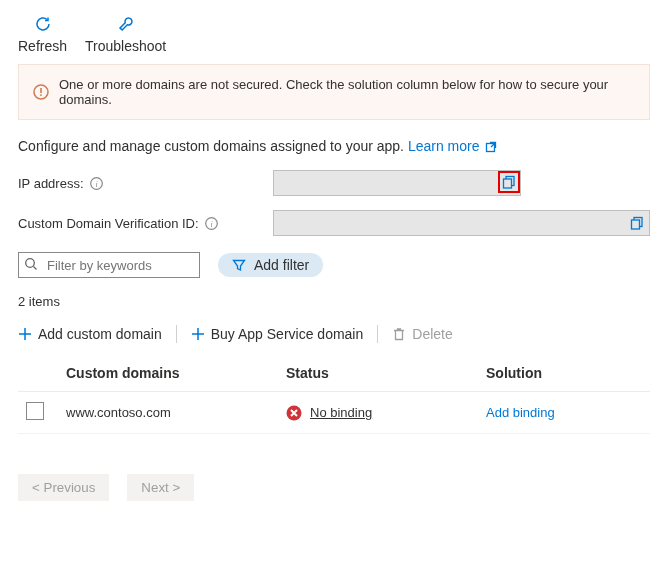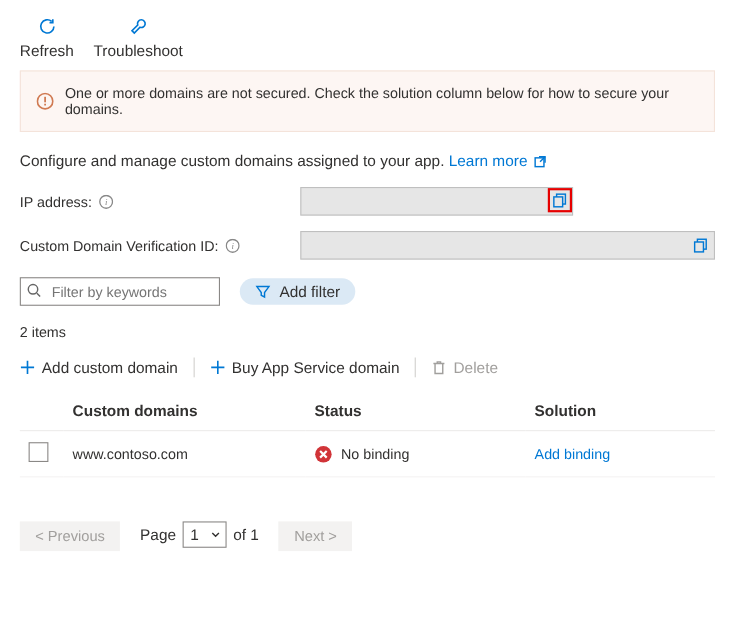--- a/index.html
+++ b/index.html
@@ -168,26 +168,26 @@
   }
   .col-check { width: 40px; }
   .col-domain { width: 220px; }
   .col-status { width: 200px; }
   .checkbox {
     width: 18px;
     height: 18px;
     border: 1px solid #8a8886;
     display: inline-block;
   }
-  .status-cell { display: flex; align-items: center; gap: 8px; }
+  .status-cell { display: flex; align-items: center; gap: 8px; text-decoration: underline; }
   .link { color: #0078d4; cursor: pointer; }
   .muted { color: #a19f9d; }
   .pager {
     display: flex;
-    align-items: flex-start;
+    align-items: center;
     gap: 18px;
     margin-top: 40px;
     font-size: 14px;
   }
   .pager-btn {
     background: #f3f2f1;
     border: none;
     padding: 6px 14px;
     color: #a19f9d;
     font-family: inherit;
@@ -375,26 +375,14 @@
           <span>No binding</span>
         </div>
       </td>
       <td><span class="link">Add binding</span></td>
     </tr>
   </tbody>
 </table>
 
 <div class="pager">
   <button class="pager-btn">&lt; Previous</button>
-  <div class="page-select">
-    <span>Page</span>
-    <div class="page-box">
-      <span>1</span>
-      <span class="icon">
-        <svg width="10" height="10" viewBox="0 0 10 10" fill="none" stroke="#323130" stroke-width="1.3">
-            <path d="M2 3.5 5 6.5 8 3.5"></path>
-          </svg>
-      </span>
-    </div>
-    <span>of 1</span>
-  </div>
   <button class="pager-btn">Next &gt;</button>
 </div>
 
 </body></html>

